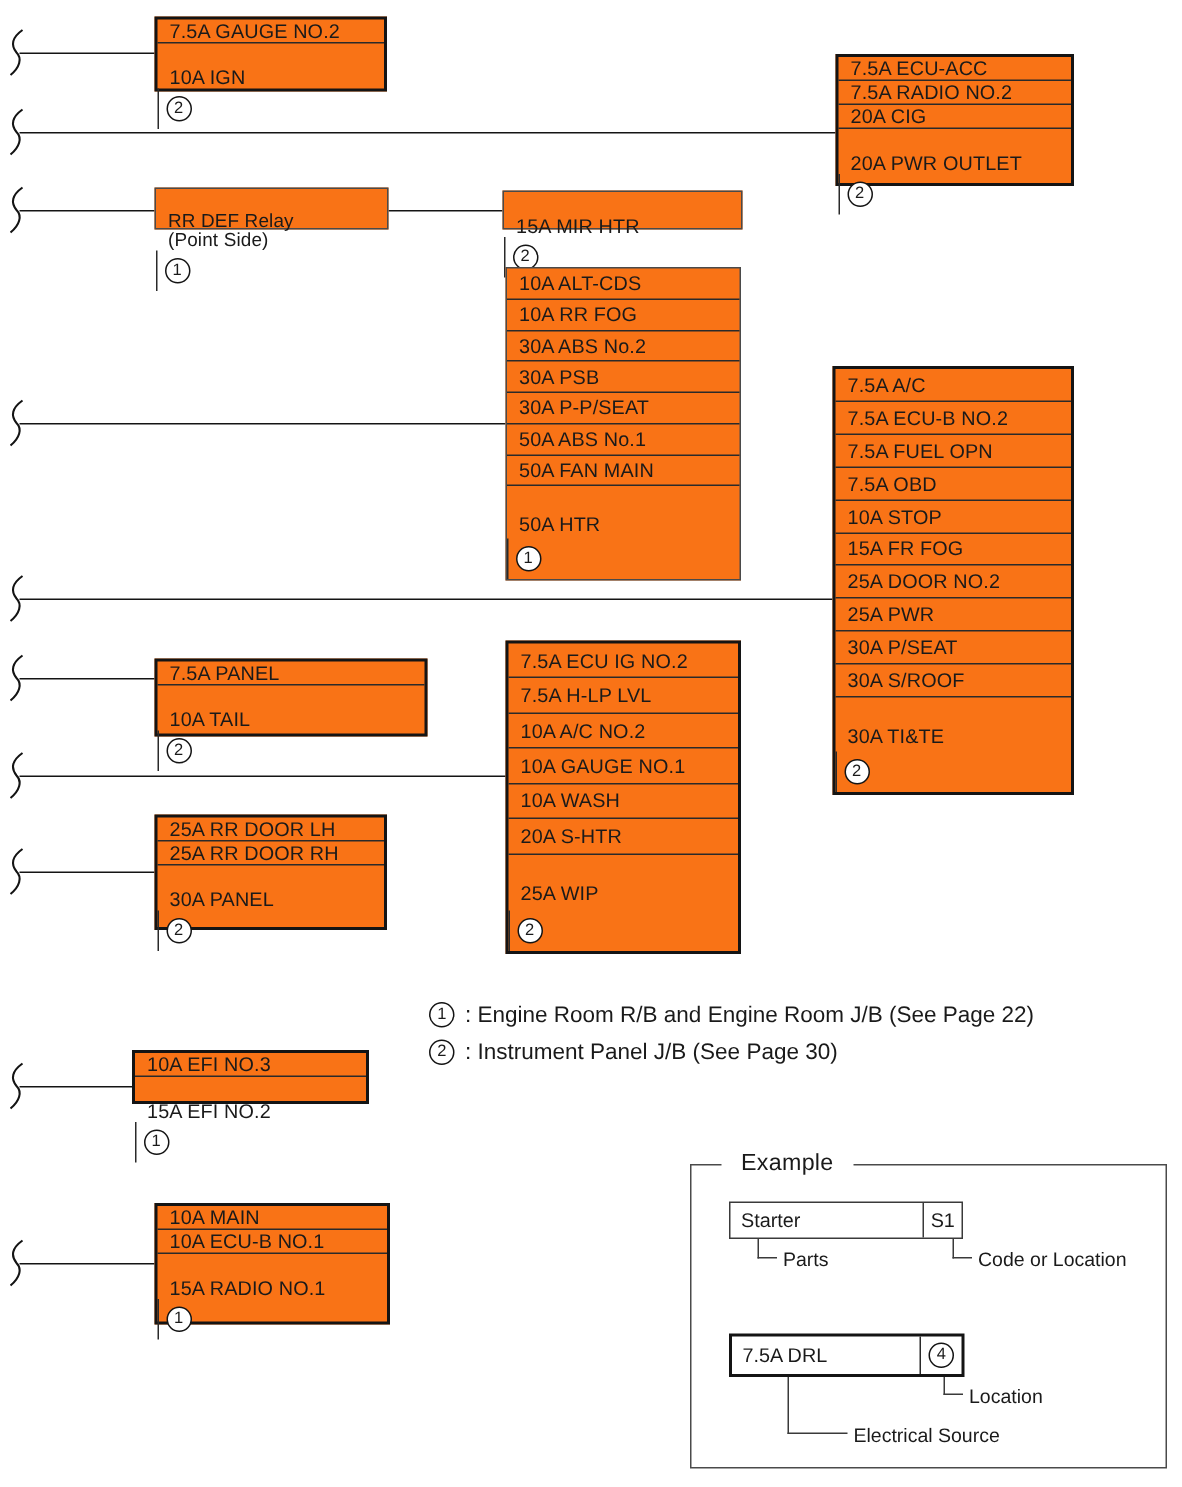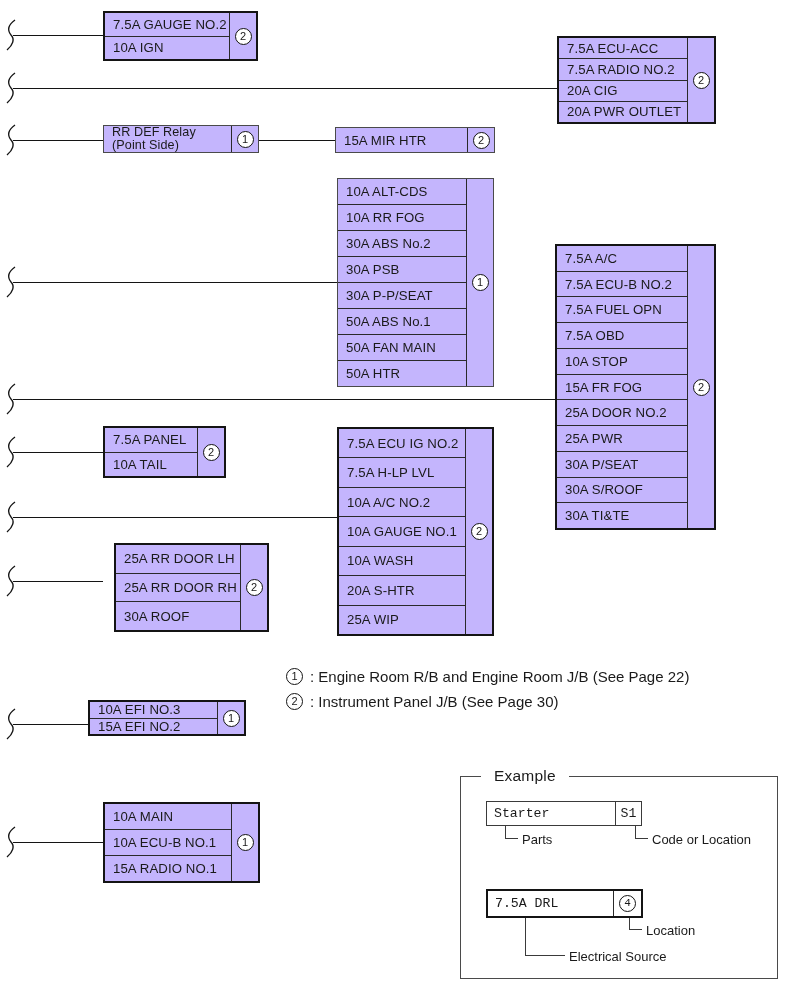--- a/index.html
+++ b/index.html
@@ -2,50 +2,50 @@
 <html><head>
 <meta charset="utf-8">
 <style>
   html,body{margin:0;padding:0;background:#fff;}
   #stage{
     position:relative;width:788px;height:991px;background:#ffffff;
     font-family:"Liberation Sans","DejaVu Sans",sans-serif;
     color:#1a1a1a;overflow:hidden;
   }
   .fusebox{
-    position:absolute;display:flex;background:#c4b5fd;
-    border:2.5px solid #141414;box-sizing:border-box;
+    position:absolute;display:flex;background:#f97316;
+    border:2.5px solid #141414;box-sizing:border-box;flex-direction:column;
   }
   .fusebox.thin{border-width:1px;border-color:#4a4a4a;}
   .labels{flex:1 1 auto;display:flex;flex-direction:column;min-width:0;}
   .frow{
     flex:1 1 0;display:flex;align-items:center;padding-left:8px;
     font-size:13.2px;white-space:nowrap;border-bottom:1px solid #2a2a2a;
     box-sizing:border-box;letter-spacing:0.1px;
   }
-  .frow:last-child{border-bottom:none;}
+  .frow:last-child{border-bottom:none;margin-top:15px;}
   .frow.two-line{flex-direction:column;align-items:flex-start;justify-content:center;font-size:12.6px;line-height:13px;}
   .symcol{
     width:27px;flex:0 0 27px;border-left:1px solid #2a2a2a;
     display:flex;align-items:center;justify-content:center;box-sizing:border-box;
   }
   .csym{
     width:17px;height:17px;border:1px solid #141414;border-radius:50%;
     display:flex;align-items:center;justify-content:center;
     font-size:11px;line-height:1;box-sizing:border-box;background:#fff;flex:0 0 auto;
   }
   .hline{position:absolute;height:0;border-top:1px solid #141414;}
   .squig{position:absolute;width:16px;height:34px;}
   .legend-row{position:absolute;display:flex;align-items:center;gap:7px;font-size:15px;white-space:nowrap;}
   .example-panel{position:absolute;left:460px;top:776px;width:318px;height:203px;border:1px solid #4a4a4a;box-sizing:border-box;}
   .example-title{
     position:absolute;left:20px;top:-10px;background:#fff;padding:0 13px;
     font-size:15.5px;letter-spacing:0.2px;
   }
-  .mini-box{position:absolute;display:flex;background:#fff;border:1px solid #3a3a3a;box-sizing:border-box;font-family:Liberation Mono, monospace;}
+  .mini-box{position:absolute;display:flex;background:#fff;border:1px solid #3a3a3a;box-sizing:border-box;}
   .mini-box.thick{border:2.5px solid #141414;}
   .mini-label{flex:1 1 auto;display:flex;align-items:center;padding-left:7px;font-size:13.2px;white-space:nowrap;}
   .mini-code{flex:0 0 25px;border-left:1px solid #3a3a3a;display:flex;align-items:center;justify-content:center;font-size:13.2px;}
   .mini-sym{flex:0 0 27px;border-left:1px solid #2a2a2a;display:flex;align-items:center;justify-content:center;}
   .elbow{position:absolute;border-left:1px solid #3a3a3a;border-bottom:1px solid #3a3a3a;box-sizing:border-box;}
   .callout-text{position:absolute;font-size:13px;white-space:nowrap;}
 </style>
 </head>
 <body>
 
@@ -165,21 +165,21 @@
       <div class="frow">25A PWR</div>
       <div class="frow">30A P/SEAT</div>
       <div class="frow">30A S/ROOF</div>
       <div class="frow">30A TI&amp;TE</div>
     </div>
     <div class="symcol">
         <span class="csym">2</span>
       </div>
   </div>
 
-  <div class="fusebox" style="left:103px;top:426px;width:123px;height:52px">
+  <div class="fusebox" style="left:103px;top:439px;width:182px;height:52px">
     <div class="labels">
       <div class="frow">7.5A PANEL</div>
       <div class="frow">10A TAIL</div>
     </div>
     <div class="symcol">
         <span class="csym">2</span>
       </div>
   </div>
 
   <div class="fusebox" style="left:337px;top:427px;width:157px;height:209px">
@@ -190,25 +190,25 @@
       <div class="frow">10A GAUGE NO.1</div>
       <div class="frow">10A WASH</div>
       <div class="frow">20A S-HTR</div>
       <div class="frow">25A WIP</div>
     </div>
     <div class="symcol">
         <span class="csym">2</span>
       </div>
   </div>
 
-  <div class="fusebox" style="left:114px;top:543px;width:155px;height:89px">
+  <div class="fusebox" style="left:103px;top:543px;width:155px;height:77px">
     <div class="labels">
       <div class="frow">25A RR DOOR LH</div>
       <div class="frow">25A RR DOOR RH</div>
-      <div class="frow">30A ROOF</div>
+      <div class="frow">30A PANEL</div>
     </div>
     <div class="symcol">
         <span class="csym">2</span>
       </div>
   </div>
 
   <div class="fusebox" style="left:88px;top:700px;width:158px;height:36px">
     <div class="labels">
       <div class="frow">10A EFI NO.3</div>
       <div class="frow">15A EFI NO.2</div>

